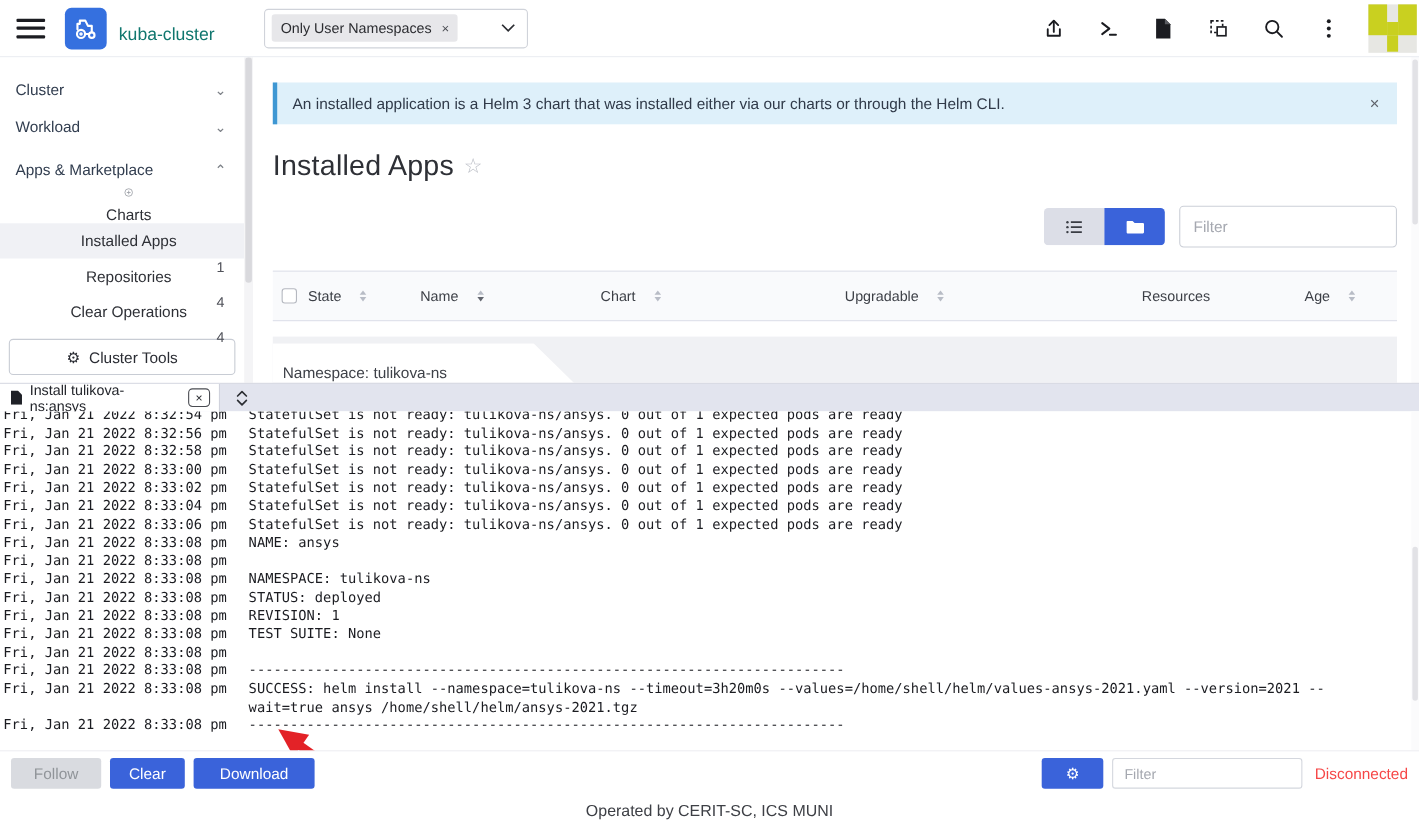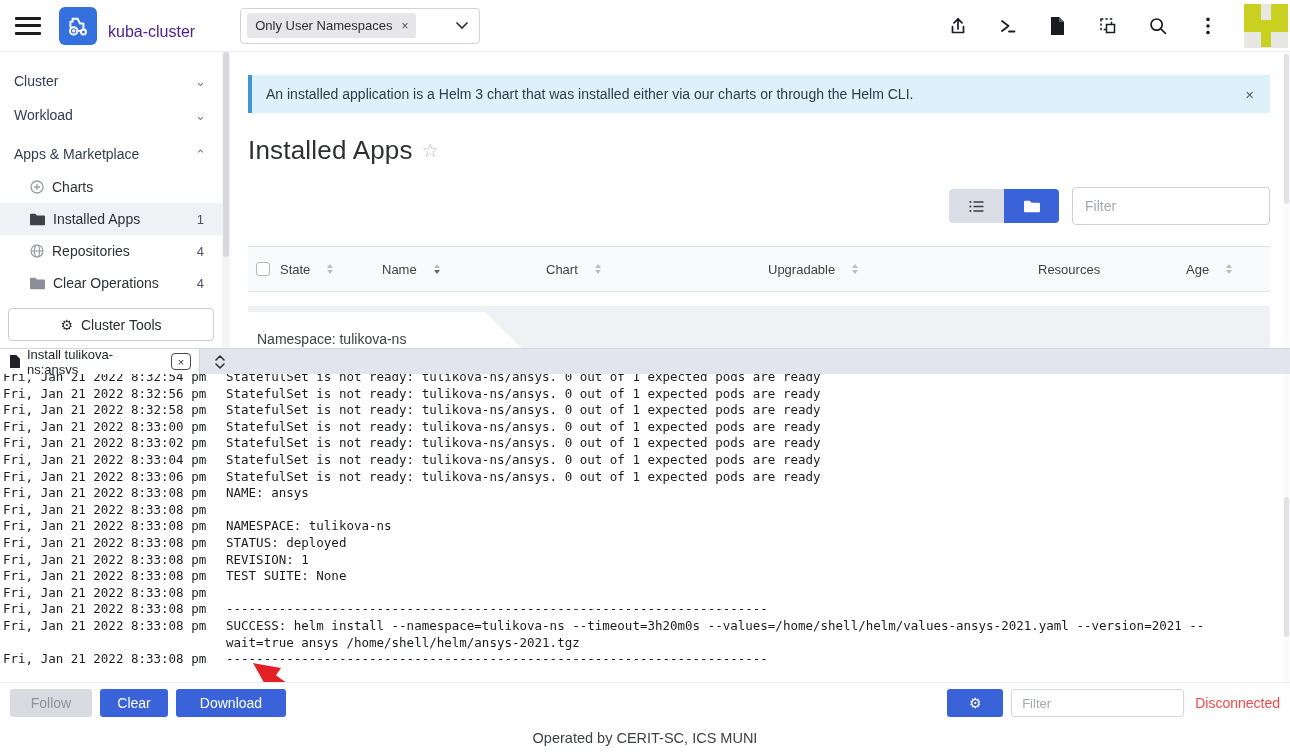--- a/index.html
+++ b/index.html
@@ -6,39 +6,39 @@
   html,body { width:1290px; height:753px; }
   body { font-family:"Liberation Sans", sans-serif; background:#fff; position:relative; overflow:hidden; color:#26282e; }
 
   
   .hdr { position:absolute; top:0; left:0; width:1290px; height:52px; background:#fff;
          border-bottom:1px solid #eceef2; display:flex; align-items:center; z-index:5; }
   .hamburger { width:26px; height:18px; margin-left:15px; display:flex; flex-direction:column; justify-content:space-between; cursor:pointer; }
   .hamburger span { height:3px; background:#1b1c21; border-radius:1px; }
   .logo { width:38px; height:38px; border-radius:6px; background:var(--logo_blue,#3570df); margin-left:18px;
           display:flex; align-items:center; justify-content:center; }
-  .cluster-name { font-size:16px; margin-left:11px; color:#4c1d95;margin-top:12px; }
+  .cluster-name { font-size:16px; margin-left:11px; color:#0f766e;margin-top:12px; }
   .ns-select { width:240px; height:36px; border:1px solid #d0d3da; border-radius:4px; margin-left:45px;
                display:flex; align-items:center; padding:0 10px 0 6px; cursor:pointer; }
   .ns-tag { background:#e7e7ea; border-radius:3px; font-size:13px; color:#2b2c30; padding:5px 8px; display:flex; align-items:center; gap:9px; }
   .ns-tag .x { font-size:12px; color:#4a4c52; }
   .ns-chev { margin-left:auto; }
   .hdr-icons { display:flex; align-items:center; gap:29px; margin-left:auto; margin-right:26px; }
   .hicon { width:21px; height:21px; display:flex; align-items:center; justify-content:center; cursor:pointer; }
   .avatar { width:44px; height:44px; margin-right:2px; background:#e7e7e3; display:grid;
             grid-template-columns:38% 24% 38%; grid-template-rows:38% 26% 36%; }
   .avatar i { background:transparent; }
   .avatar i.y { background:var(--avatar_yellow,#c9d020); }
 
   
   .sidebar { position:absolute; top:52px; left:0; width:222px; bottom:0; background:#fff; font-size:14px; }
   .sb-section { display:flex; align-items:center; padding:0 16px 0 14px; height:34px; color:#313d4f; cursor:pointer; }
   .sb-section .chev { margin-left:auto; color:#7c8087; font-size:13px; }
   .sb-gap { height:12px; }
-  .sb-item { display:flex; align-items:center; height:32px; padding:0 18px 0 30px; color:#2e3036; cursor:pointer; gap:8px; }
+  .sb-item { display:flex; align-items:center; height:32px; padding:0 18px 0 30px; color:#2e3036; cursor:pointer; gap:8px;flex-direction:column; }
   .sb-item .count { margin-left:auto; color:#50525a; font-size:13px; }
   .sb-item.selected { background:#f0f1f5; }
   .cluster-tools { display:flex; align-items:center; justify-content:center; gap:8px; width:206px; height:33px;
                    margin:9px 0 0 8px; background:#fff; border:1px solid #c8ccd4; border-radius:4px;
                    font-size:14px; color:#2a2c33; cursor:pointer; font-family:inherit; }
   .sb-version { margin:13px 0 0 14px; color:#a0a4ab; font-size:14px; }
   .sb-scroll { position:absolute; top:52px; left:222px; width:8px; height:296px; background:#f4f4f6; }
   .sb-scroll .thumb { position:absolute; top:0; left:1px; width:6px; height:205px; background:#d9d9dd; border-radius:3px; }
   .main-scroll { position:absolute; top:52px; right:0; width:7px; height:296px; background:#fbfbfc; }
   .main-scroll .thumb { position:absolute; top:2px; left:1px; width:5px; height:150px; background:#e2e2e6; border-radius:3px; }

